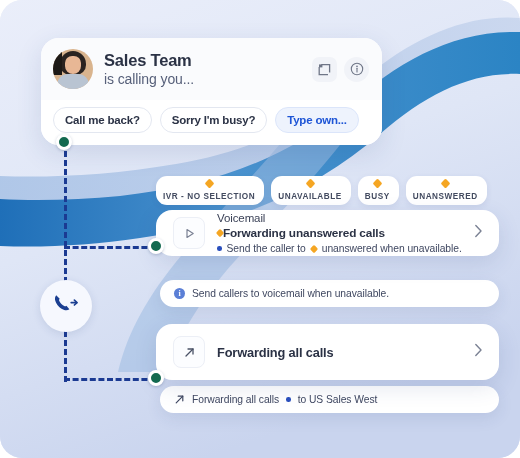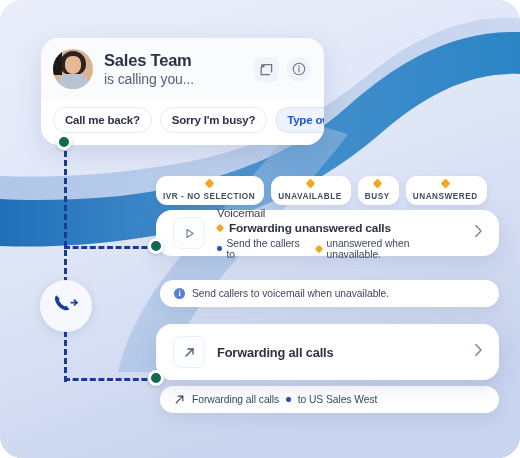--- a/index.html
+++ b/index.html
@@ -68,21 +68,21 @@
     background: #f6f8fe;
     display: flex; align-items: center; justify-content: center;
     z-index: 7;
     box-shadow: 0 2px 8px rgba(40,60,120,.13);
   }
 
   
   .call-card {
     position: absolute;
     left: 41px; top: 38px;
-    width: 283px;
+    width: 341px;
     background: #fbfcfe;
     border-radius: 18px;
     box-shadow: 0 8px 26px rgba(40,60,120,.13);
     z-index: 5;
     overflow: hidden;
   }
   .call-head {
     display: flex; align-items: center;
     padding: 11px 13px 11px 12px;
     background: #fafbfd;
@@ -198,21 +198,21 @@
     border: 1px solid #eceff6;
     background: #fcfdff;
     display: flex; align-items: center; justify-content: center;
   }
   .card-body { flex: 1 1 auto; min-width: 0; padding-left: 12px; }
   .card-kicker {
     font-size: 11.5px; color: #3b4257; font-weight: 500;
     letter-spacing: -.1px;
   }
   .card-main {
-    display: flex; align-items: center; gap: 6px;
+    display: flex; align-items: center; gap: 0;
     font-size: 11.8px; font-weight: 700; color: #2b3245;
     margin-top: 2px; letter-spacing: -.15px;
   }
   .card-sub {
     display: flex; align-items: center; gap: 5px;
     font-size: 10.3px; color: #3f4760; margin-top: 3px;
     letter-spacing: -.05px;
     flex-wrap: nowrap;
   }
   .bdot {
@@ -369,21 +369,21 @@
       </svg>
     </div>
     <div class="card-body">
       <div class="card-kicker">Voicemail</div>
       <div class="card-main">
         <span class="dia sm"></span>
         <span>Forwarding unanswered calls</span>
       </div>
       <div class="card-sub">
         <span class="bdot"></span>
-        <span>Send the callers to</span>
+        <span>Send the caller to</span>
         <span class="dia sm"></span>
         <span>unanswered when unavailable.</span>
       </div>
     </div>
     <span class="chev">
       <svg width="9" height="14" viewBox="0 0 9 14">
         <path d="M1.8,1.5 L7.0,7 L1.8,12.5" stroke="#7b8294" stroke-width="1.4" fill="none" stroke-linecap="round" stroke-linejoin="round"></path>
       </svg>
     </span>
   </div>

